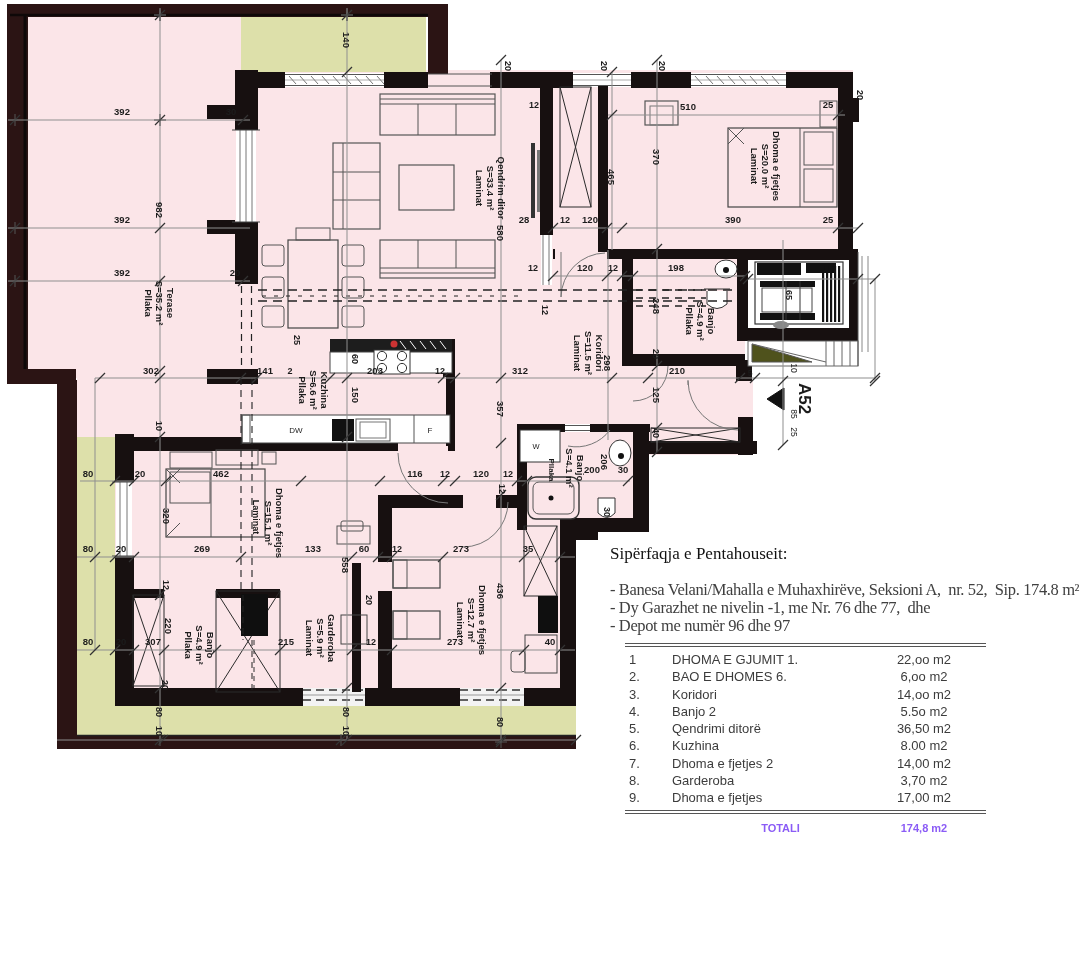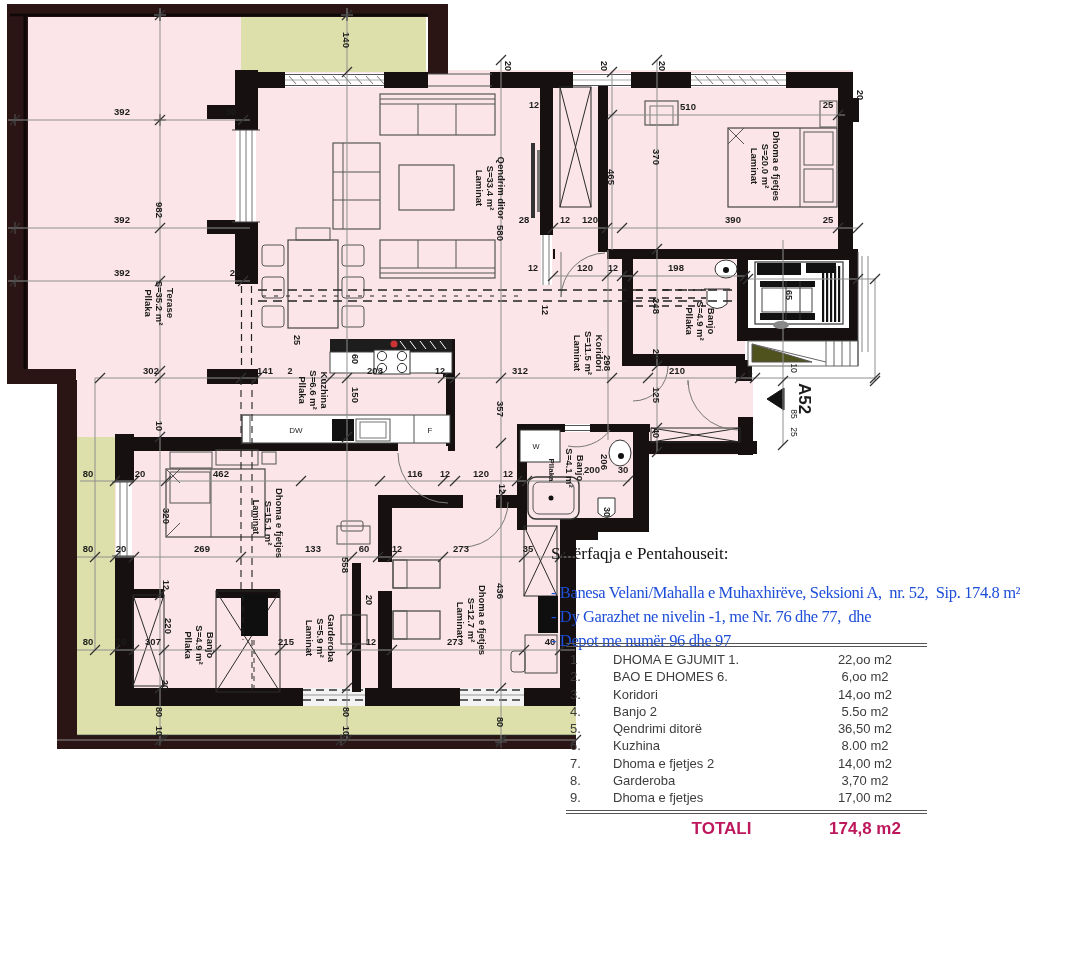--- a/index.html
+++ b/index.html
@@ -1,26 +1,26 @@
 <!DOCTYPE html>
 <html><head><meta charset="utf-8"><style>
 html,body{margin:0;padding:0;background:#ffffff;width:1085px;height:960px;overflow:hidden}
 #wrap{position:relative;width:1085px;height:960px;font-family:"Liberation Sans",sans-serif}
 svg{position:absolute;left:0;top:0}
-#textblock{position:absolute;left:551px;top:544px;width:470px}
+#textblock{position:absolute;left:610px;top:544px;width:470px}
 #title{font-family:"Liberation Serif",serif;font-size:17px;color:#111}
-#bullets{font-family:"Liberation Serif",serif;font-size:16.5px;color:#1d4ed8;margin-top:17px;line-height:24px;white-space:nowrap;letter-spacing:-0.38px}
+#bullets{font-family:"Liberation Serif",serif;font-size:16.5px;color:#404040;margin-top:17px;line-height:18px;white-space:nowrap;letter-spacing:-0.38px}
 #tbl{position:absolute;left:15px;top:99px;width:361px;font-size:13px;color:#3c3c3c}
 .dline{border-top:1.5px solid #555;border-bottom:1.5px solid #555;height:2px;margin-bottom:4px}
 .dline2{border-top:1.5px solid #555;border-bottom:1.5px solid #555;height:2px;margin-top:3px}
 .tr{display:flex;height:17.3px;line-height:17.3px}
 .c1{width:43px;padding-left:4px}
 .c2{flex:1}
 .c3{width:110px;text-align:center;padding-right:7px}
-.tot{margin-top:6px;font-size:17px;color:#be185d}
+.tot{margin-top:6px;font-size:11px;color:#8b5cf6}
 .tot .c2{text-align:center;padding-left:20px}
 </style></head>
 <body>
 <div id="wrap">
 <svg width="1085" height="960" viewBox="0 0 1085 960">
 <rect x="0" y="0" width="1085" height="960" fill="#ffffff"></rect>
 <rect x="12" y="10" width="243" height="368" fill="#fbe5e8"></rect>
 <rect x="77" y="374" width="350" height="335" fill="#fbe5e8"></rect>
 <rect x="238" y="70" width="615" height="190" fill="#fbe5e8"></rect>
 <rect x="238" y="260" width="507" height="120" fill="#fbe5e8"></rect>

